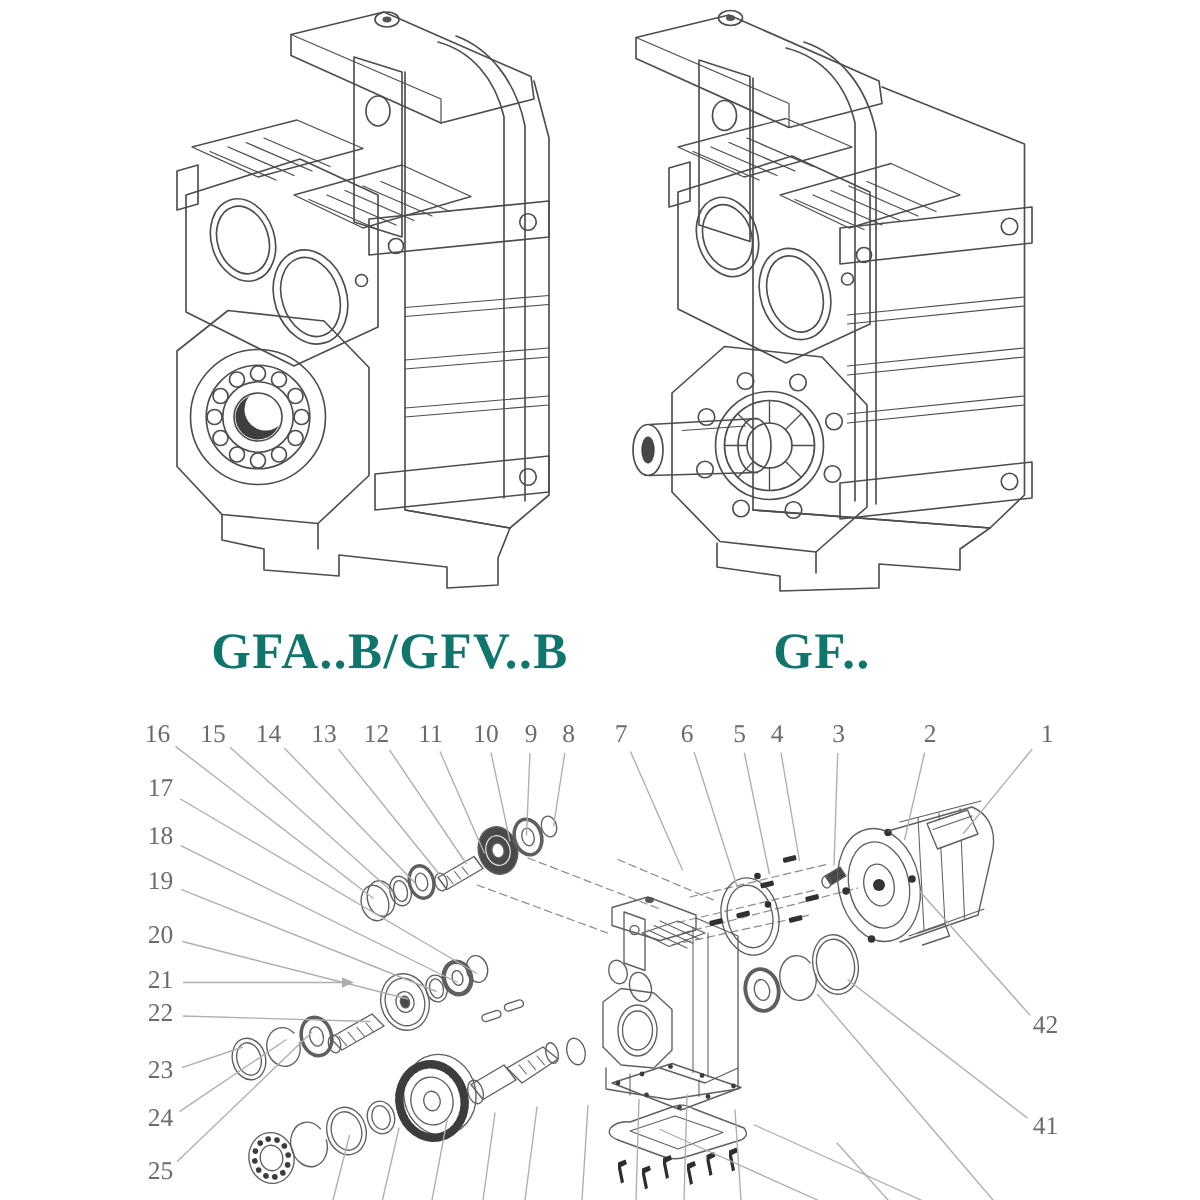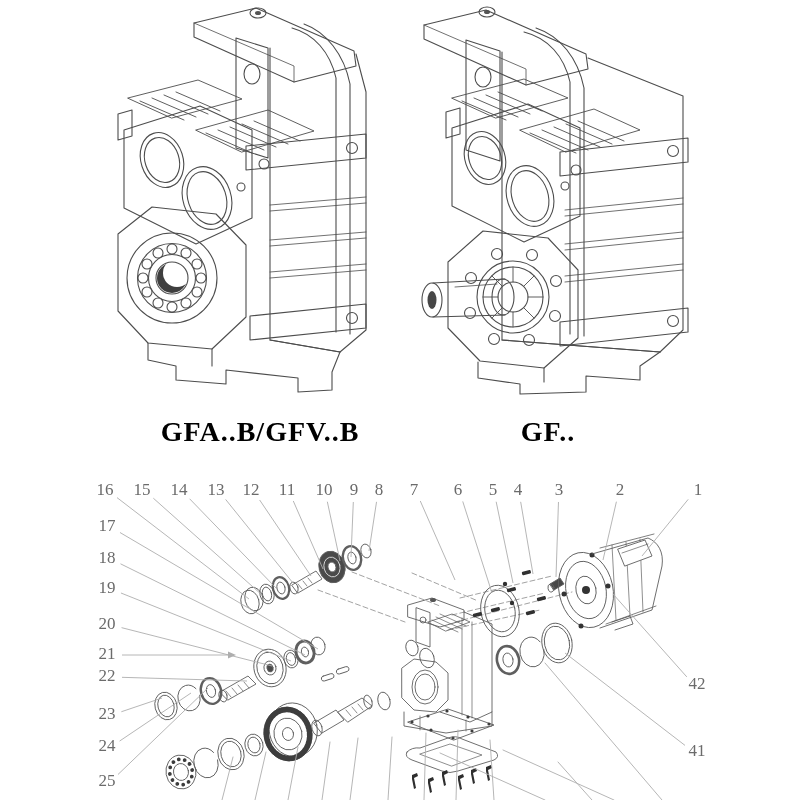--- a/index.html
+++ b/index.html
@@ -1,19 +1,19 @@
 <!DOCTYPE html>
 <html><head>
 <meta charset="utf-8">
 <style>
   html,body{margin:0;padding:0;background:#ffffff;}
   #stage{position:relative;width:800px;height:800px;background:#ffffff;overflow:hidden;
          font-family:"Liberation Serif","DejaVu Serif",serif;}
   #art{position:absolute;left:0;top:0;}
-  .model-label{position:absolute;top:416px;font-weight:bold;font-size:28px;color:#000000;
+  .model-label{position:absolute;top:416px;font-weight:bold;font-size:34px;color:#0f766e;
                letter-spacing:1px;text-align:center;white-space:nowrap;}
   #label-left{left:118px;width:284px;}
   #label-right{left:468px;width:160px;}
   .callout-num{font-size:17px;fill:#6b6b6b;}
 </style>
 </head>
 <body>
 
 <div id="stage">
 

